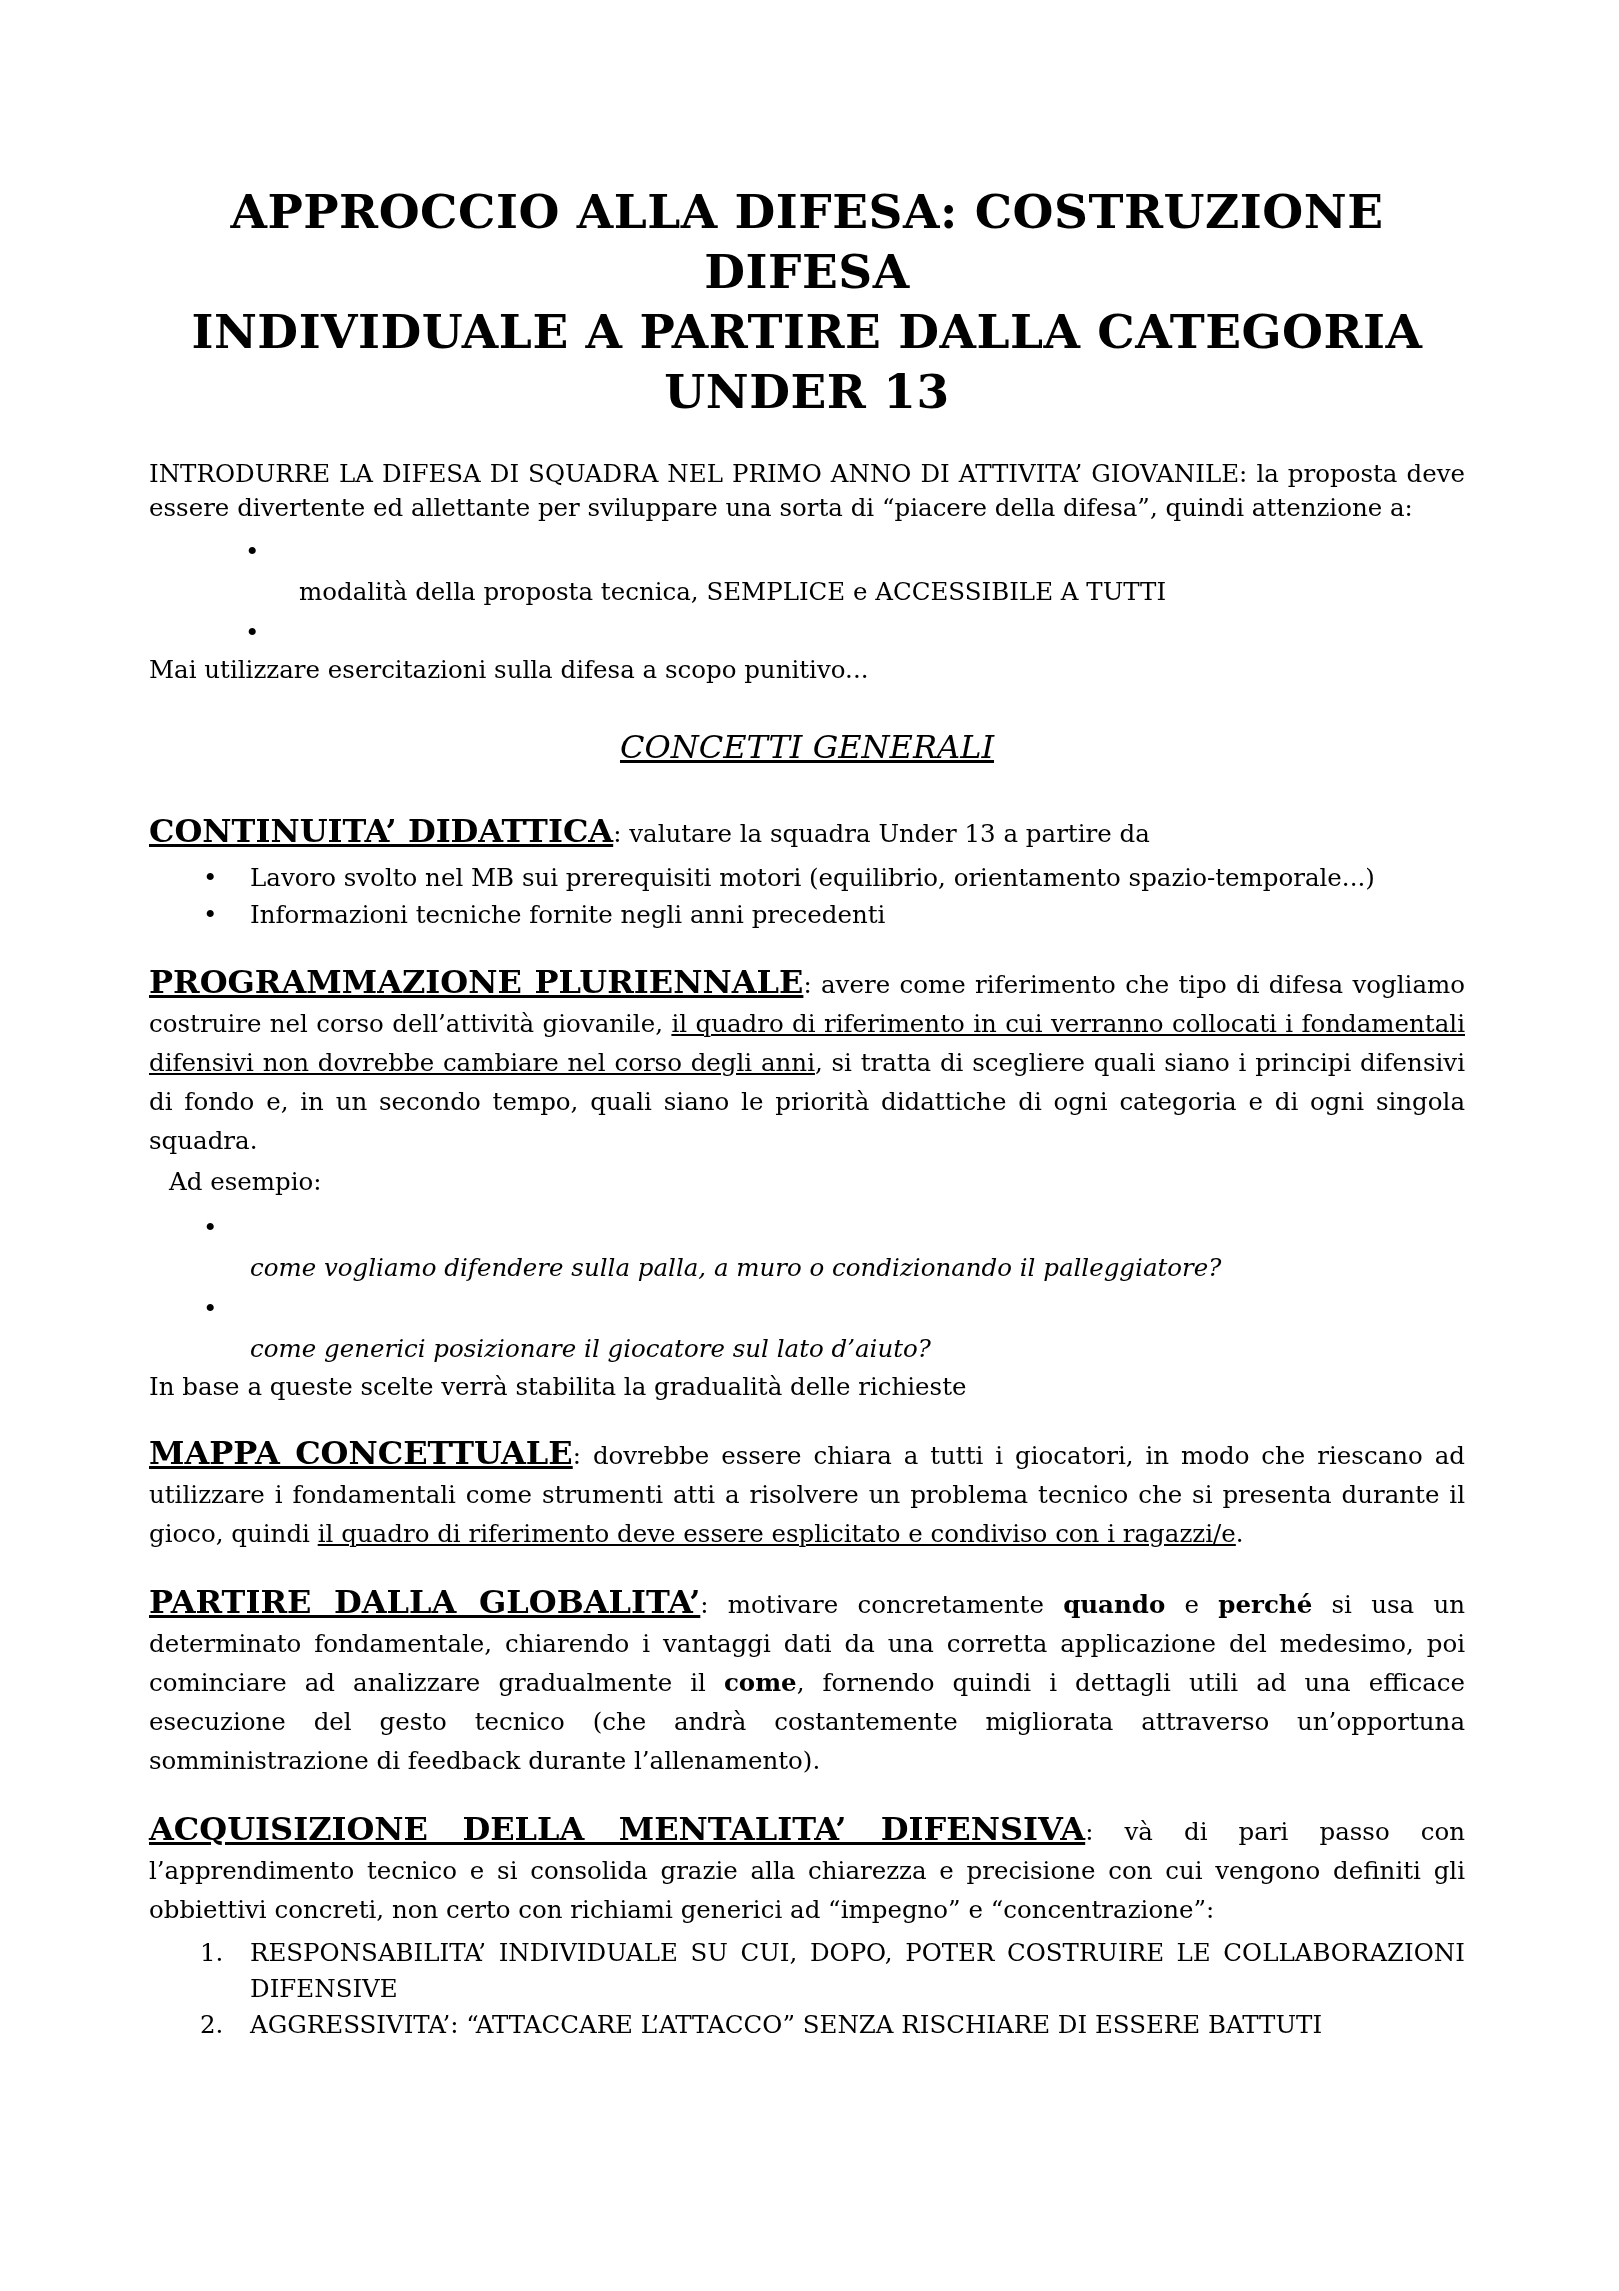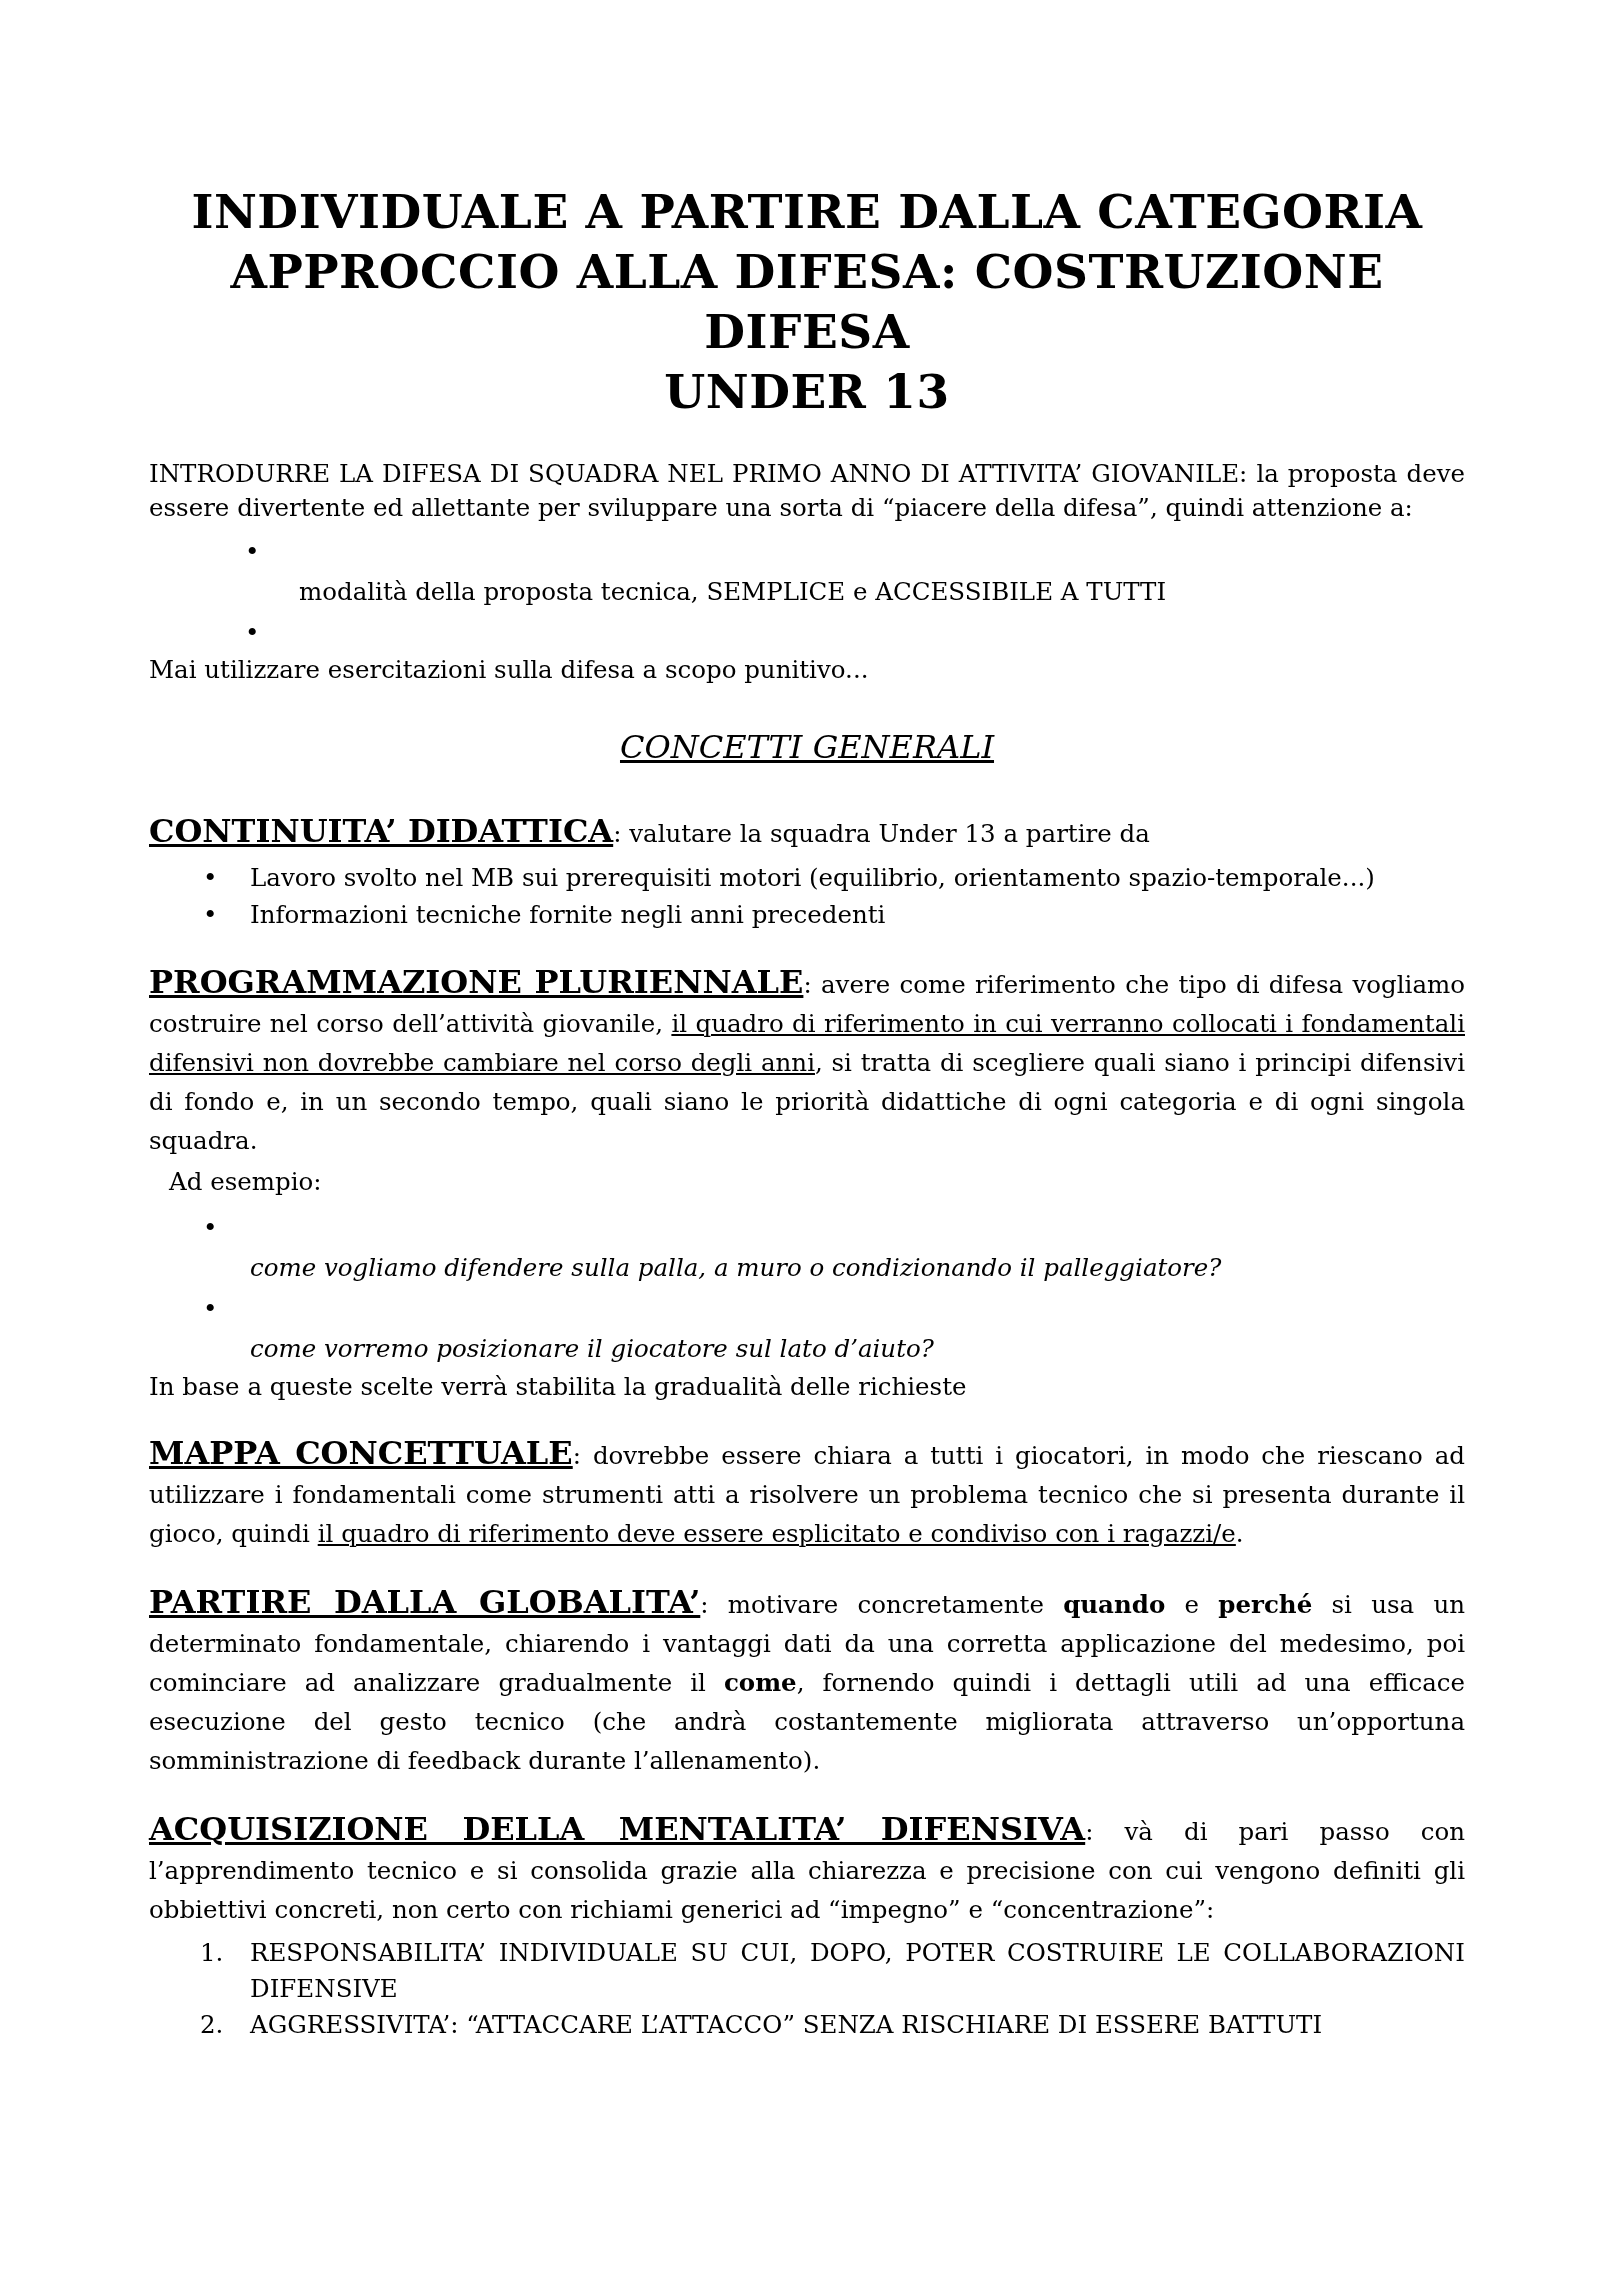--- a/index.html
+++ b/index.html
@@ -65,22 +65,22 @@
   .seg-b{font-weight:700;}
   .seg-i{font-style:italic;}
 </style>
 </head>
 <body>
 
 <div class="page">
   <div class="content">
 
     <div class="doc-title">
+      <div>APPROCCIO ALLA DIFESA: COSTRUZIONE DIFESA</div>
       <div>INDIVIDUALE A PARTIRE DALLA CATEGORIA</div>
-      <div>APPROCCIO ALLA DIFESA: COSTRUZIONE DIFESA</div>
       <div>UNDER 13</div>
     </div>
 
     <div class="intro-para"><span>INTRODURRE LA DIFESA DI SQUADRA NEL PRIMO ANNO DI ATTIVITA’ GIOVANILE: la proposta deve essere divertente ed allettante per sviluppare una sorta di “piacere della difesa”, quindi attenzione a:</span></div>
 
     <div class="bullets bullets-deep">
         <div class="bullet-row">
           <span class="marker">•</span>
           <span class="li-text"><span>modalità della proposta tecnica, SEMPLICE e ACCESSIBILE A TUTTI</span></span>
         </div>
@@ -110,21 +110,21 @@
     <div class="section">
       <div class="section-para"><span class="seg-hdr">PROGRAMMAZIONE PLURIENNALE</span><span>: avere come riferimento che tipo di difesa vogliamo costruire nel corso dell’attività giovanile, </span><span class="seg-u">il quadro di riferimento in cui verranno collocati i fondamentali difensivi non dovrebbe cambiare nel corso degli anni</span><span>, si tratta di scegliere quali siano i principi difensivi di fondo e, in un secondo tempo, quali siano le priorità didattiche di ogni categoria e di ogni singola squadra.</span></div>
       <div class="lead-line">Ad esempio:</div>
       <div class="bullets bullets-std bullets-italic">
           <div class="bullet-row">
             <span class="marker">•</span>
             <span class="li-text"><span class="seg-i">come vogliamo difendere sulla palla, a muro o condizionando il palleggiatore?</span></span>
           </div>
           <div class="bullet-row">
             <span class="marker">•</span>
-            <span class="li-text"><span class="seg-i">come vorremo posizionare il giocatore sul lato d’aiuto?</span></span>
+            <span class="li-text"><span class="seg-i">come generici posizionare il giocatore sul lato d’aiuto?</span></span>
           </div>
         </div>
       <div class="footer-line">In base a queste scelte verrà stabilita la gradualità delle richieste</div>
     </div>
 
     <div class="section">
       <div class="section-para"><span class="seg-hdr">MAPPA CONCETTUALE</span><span>: dovrebbe essere chiara a tutti i giocatori, in modo che riescano ad utilizzare i fondamentali come strumenti atti a risolvere un problema tecnico che si presenta durante il gioco, quindi </span><span class="seg-u">il quadro di riferimento deve essere esplicitato e condiviso con i ragazzi/e</span><span>.</span></div>
     </div>
 
     <div class="section">

